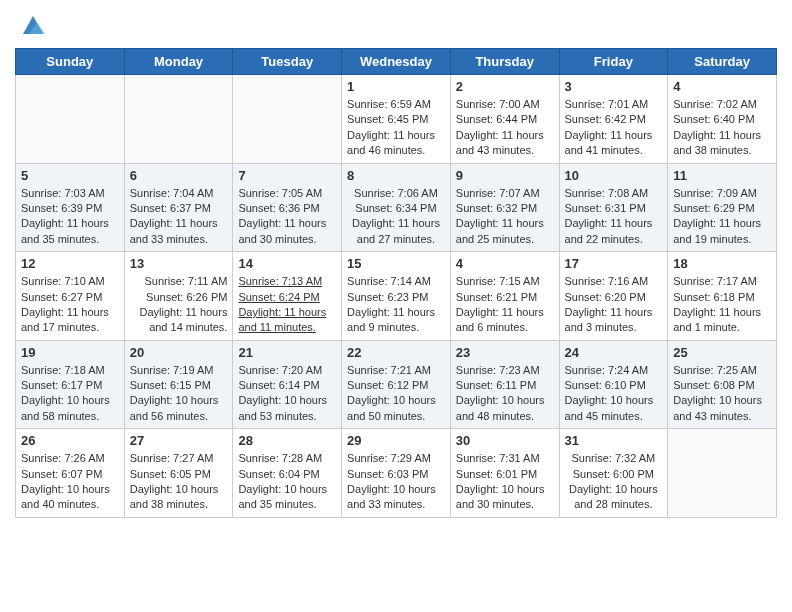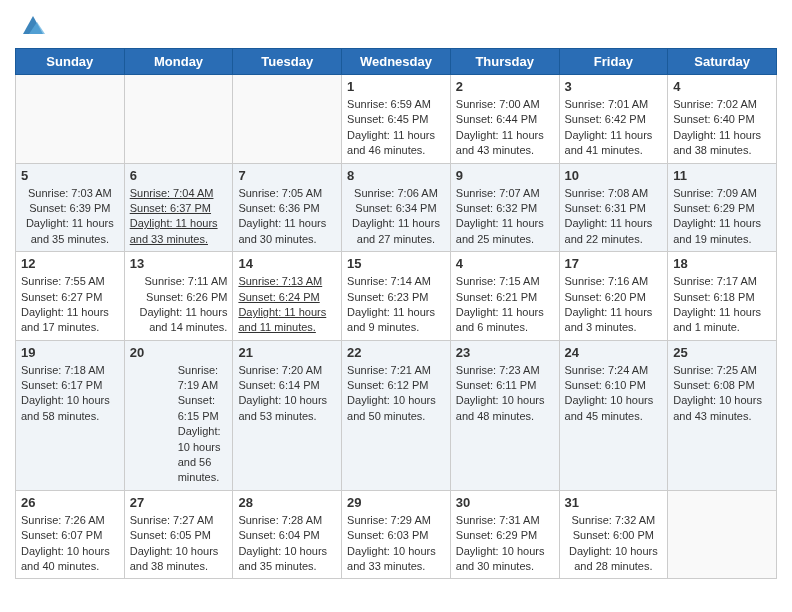--- a/index.html
+++ b/index.html
@@ -156,27 +156,27 @@
           <td>
             <span class="day-number">4</span>
             <div class="cell-text" style="white-space: pre-line;">Sunrise: 7:02 AM
 Sunset: 6:40 PM
 Daylight: 11 hours and 38 minutes.</div>
           </td>
         </tr>
         <tr class="row-alt">
           <td>
             <span class="day-number">5</span>
-            <div class="cell-text" style="white-space: pre-line; text-align: center;">Sunrise: 7:03 AM
+            <div class="cell-text" style="white-space: pre-line;">Sunrise: 7:03 AM
 Sunset: 6:39 PM
 Daylight: 11 hours and 35 minutes.</div>
           </td>
           <td>
             <span class="day-number">6</span>
-            <div class="cell-text" style="white-space: pre-line; text-decoration: underline;">Sunrise: 7:04 AM
+            <div class="cell-text" style="white-space: pre-line;">Sunrise: 7:04 AM
 Sunset: 6:37 PM
 Daylight: 11 hours and 33 minutes.</div>
           </td>
           <td>
             <span class="day-number">7</span>
             <div class="cell-text" style="white-space: pre-line;">Sunrise: 7:05 AM
 Sunset: 6:36 PM
 Daylight: 11 hours and 30 minutes.</div>
           </td>
           <td>
@@ -200,21 +200,21 @@
           <td>
             <span class="day-number">11</span>
             <div class="cell-text" style="white-space: pre-line;">Sunrise: 7:09 AM
 Sunset: 6:29 PM
 Daylight: 11 hours and 19 minutes.</div>
           </td>
         </tr>
         <tr>
           <td>
             <span class="day-number">12</span>
-            <div class="cell-text" style="white-space: pre-line;">Sunrise: 7:55 AM
+            <div class="cell-text" style="white-space: pre-line;">Sunrise: 7:10 AM
 Sunset: 6:27 PM
 Daylight: 11 hours and 17 minutes.</div>
           </td>
           <td>
             <span class="day-number">13</span>
             <div class="cell-text" style="white-space: pre-line; text-align: right;">Sunrise: 7:11 AM
 Sunset: 6:26 PM
 Daylight: 11 hours and 14 minutes.</div>
           </td>
           <td>
@@ -250,21 +250,21 @@
         </tr>
         <tr class="row-alt">
           <td>
             <span class="day-number">19</span>
             <div class="cell-text" style="white-space: pre-line;">Sunrise: 7:18 AM
 Sunset: 6:17 PM
 Daylight: 10 hours and 58 minutes.</div>
           </td>
           <td>
             <span class="day-number">20</span>
-            <div class="cell-text" style="white-space: pre-line; margin-left: 48px;">Sunrise: 7:19 AM
+            <div class="cell-text" style="white-space: pre-line;">Sunrise: 7:19 AM
 Sunset: 6:15 PM
 Daylight: 10 hours and 56 minutes.</div>
           </td>
           <td>
             <span class="day-number">21</span>
             <div class="cell-text" style="white-space: pre-line;">Sunrise: 7:20 AM
 Sunset: 6:14 PM
 Daylight: 10 hours and 53 minutes.</div>
           </td>
           <td>
@@ -313,21 +313,21 @@
           </td>
           <td>
             <span class="day-number">29</span>
             <div class="cell-text" style="white-space: pre-line;">Sunrise: 7:29 AM
 Sunset: 6:03 PM
 Daylight: 10 hours and 33 minutes.</div>
           </td>
           <td>
             <span class="day-number">30</span>
             <div class="cell-text" style="white-space: pre-line;">Sunrise: 7:31 AM
-Sunset: 6:29 PM
+Sunset: 6:01 PM
 Daylight: 10 hours and 30 minutes.</div>
           </td>
           <td>
             <span class="day-number">31</span>
             <div class="cell-text" style="white-space: pre-line; text-align: center;">Sunrise: 7:32 AM
 Sunset: 6:00 PM
 Daylight: 10 hours and 28 minutes.</div>
           </td>
           <td class="empty"></td>
         </tr>

